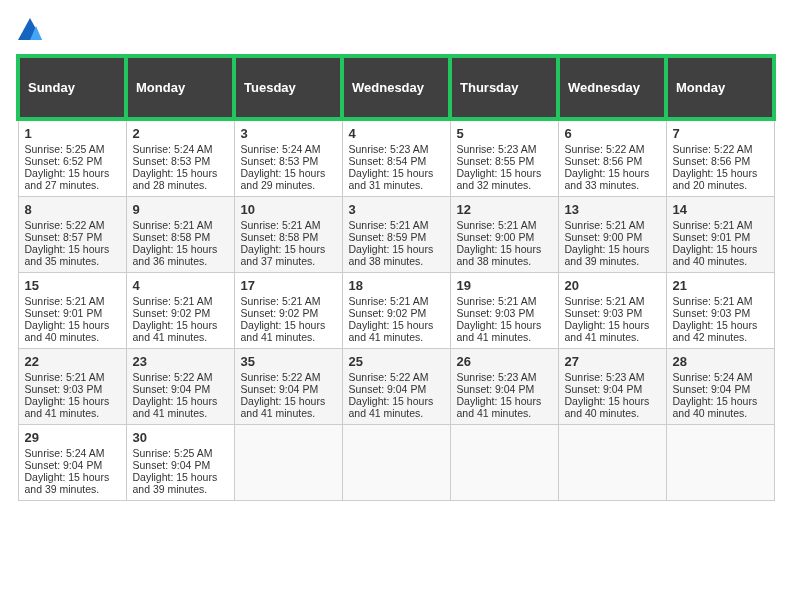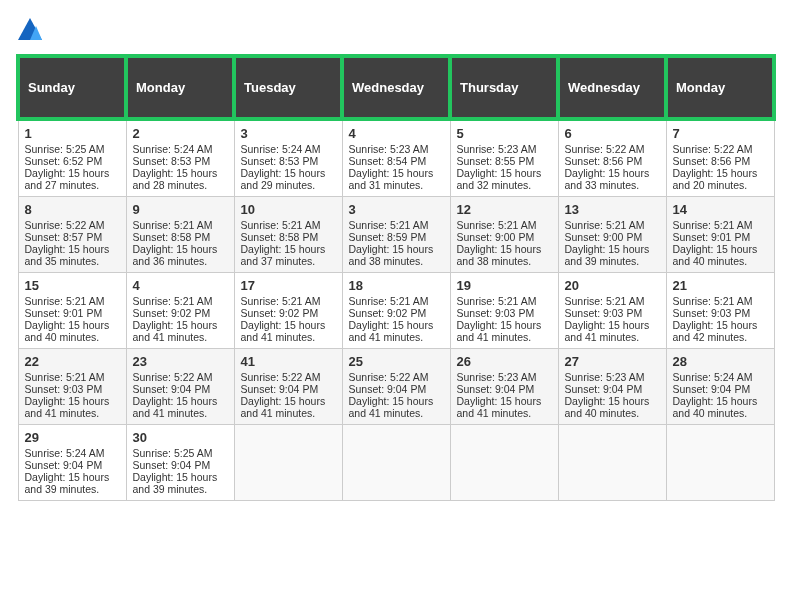--- a/index.html
+++ b/index.html
@@ -145,21 +145,21 @@
         <td><span class="day-num">4</span><span>Sunrise: 5:21 AM</span><br><span>Sunset: 9:02 PM</span><br><span>Daylight: 15 hours</span><br><span>and 41 minutes.</span></td>
         <td><span class="day-num">17</span><span>Sunrise: 5:21 AM</span><br><span>Sunset: 9:02 PM</span><br><span>Daylight: 15 hours</span><br><span>and 41 minutes.</span></td>
         <td><span class="day-num">18</span><span>Sunrise: 5:21 AM</span><br><span>Sunset: 9:02 PM</span><br><span>Daylight: 15 hours</span><br><span>and 41 minutes.</span></td>
         <td><span class="day-num">19</span><span>Sunrise: 5:21 AM</span><br><span>Sunset: 9:03 PM</span><br><span>Daylight: 15 hours</span><br><span>and 41 minutes.</span></td>
         <td><span class="day-num">20</span><span>Sunrise: 5:21 AM</span><br><span>Sunset: 9:03 PM</span><br><span>Daylight: 15 hours</span><br><span>and 41 minutes.</span></td>
         <td><span class="day-num">21</span><span>Sunrise: 5:21 AM</span><br><span>Sunset: 9:03 PM</span><br><span>Daylight: 15 hours</span><br><span>and 42 minutes.</span></td>
       </tr>
       <tr class="row-shade">
         <td><span class="day-num">22</span><span>Sunrise: 5:21 AM</span><br><span>Sunset: 9:03 PM</span><br><span>Daylight: 15 hours</span><br><span>and 41 minutes.</span></td>
         <td><span class="day-num">23</span><span>Sunrise: 5:22 AM</span><br><span>Sunset: 9:04 PM</span><br><span>Daylight: 15 hours</span><br><span>and 41 minutes.</span></td>
-        <td><span class="day-num">41</span><span>Sunrise: 5:22 AM</span><br><span>Sunset: 9:04 PM</span><br><span>Daylight: 15 hours</span><br><span>and 41 minutes.</span></td>
+        <td><span class="day-num">35</span><span>Sunrise: 5:22 AM</span><br><span>Sunset: 9:04 PM</span><br><span>Daylight: 15 hours</span><br><span>and 41 minutes.</span></td>
         <td><span class="day-num">25</span><span>Sunrise: 5:22 AM</span><br><span>Sunset: 9:04 PM</span><br><span>Daylight: 15 hours</span><br><span>and 41 minutes.</span></td>
         <td><span class="day-num">26</span><span>Sunrise: 5:23 AM</span><br><span>Sunset: 9:04 PM</span><br><span>Daylight: 15 hours</span><br><span>and 41 minutes.</span></td>
         <td><span class="day-num">27</span><span>Sunrise: 5:23 AM</span><br><span>Sunset: 9:04 PM</span><br><span>Daylight: 15 hours</span><br><span>and 40 minutes.</span></td>
         <td><span class="day-num">28</span><span>Sunrise: 5:24 AM</span><br><span>Sunset: 9:04 PM</span><br><span>Daylight: 15 hours</span><br><span>and 40 minutes.</span></td>
       </tr>
       <tr>
         <td><span class="day-num">29</span><span>Sunrise: 5:24 AM</span><br><span>Sunset: 9:04 PM</span><br><span>Daylight: 15 hours</span><br><span>and 39 minutes.</span></td>
         <td><span class="day-num">30</span><span>Sunrise: 5:25 AM</span><br><span>Sunset: 9:04 PM</span><br><span>Daylight: 15 hours</span><br><span>and 39 minutes.</span></td>
         <td class="empty-cell"></td>
         <td class="empty-cell"></td>

